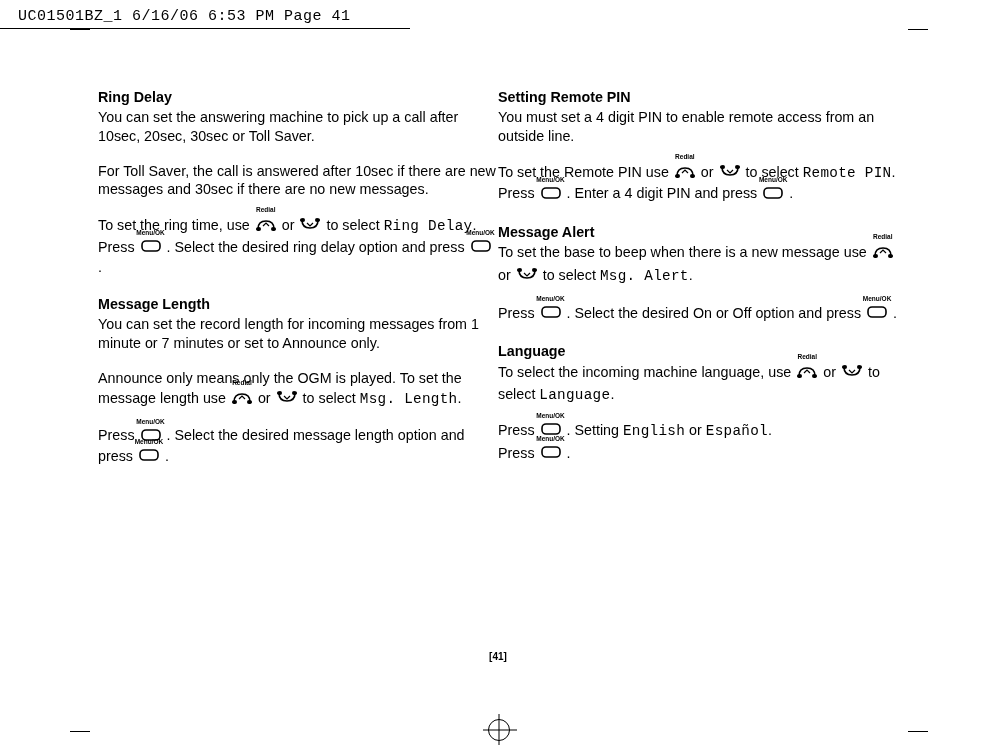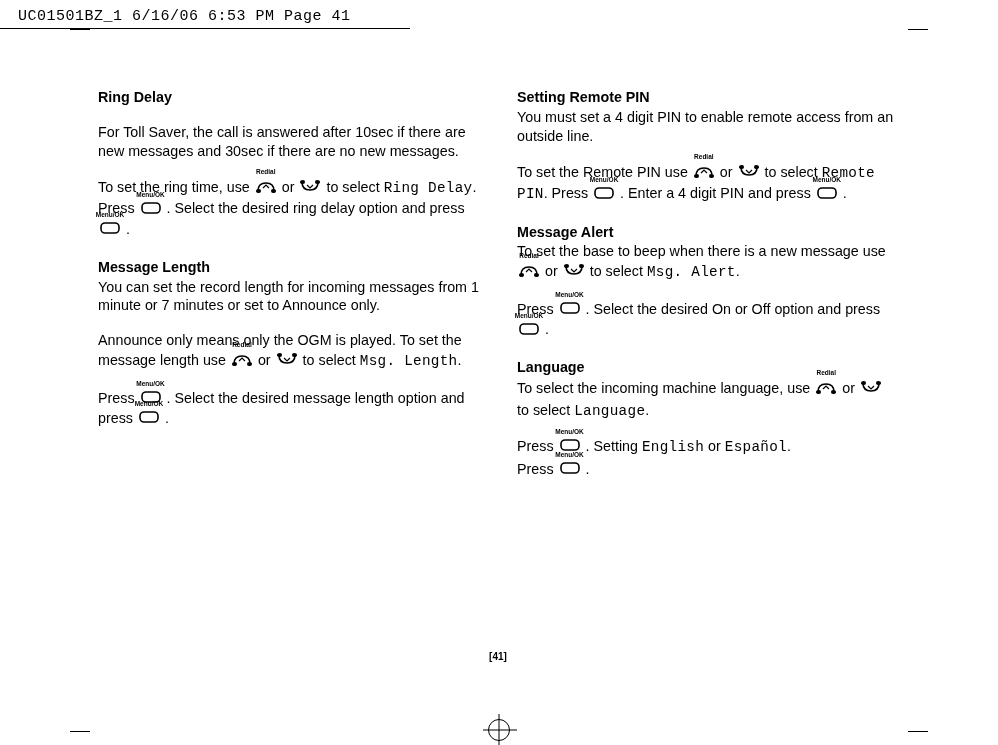--- a/index.html
+++ b/index.html
@@ -41,21 +41,20 @@
 
   .page {
     position: absolute;
     top: 88px;
     left: 98px;
     width: 800px;
     height: 580px;
   }
   .columns {
     display: flex;
-    gap: 38px;
   }
   .col {
     flex: 1;
     font-size: 14.3px;
     line-height: 1.32;
     color: #000;
   }
   .col p { margin-bottom: 3px; }
   .col .block { margin-bottom: 18px; }
   .col h3 {
@@ -152,20 +151,21 @@
   <div class="crop-line-h"></div>
 </div>
 
 <div class="page">
 <div class="columns">
 
 <div class="col">
 
   <div class="block">
     <h3>Ring Delay</h3>
+    <p>You can set the answering machine to pick up a call after 10sec, 20sec, 30sec or Toll Saver.</p>
     <p style="margin-top:16px">For Toll Saver, the call is answered after 10sec if there are new messages and 30sec if there are no new messages.</p>
     <p style="margin-top:16px">
       <span>To set the ring time, use </span>
       <span class="icon"><span class="icon-label">Redial</span><svg width="22" height="18">
                 <use href="#icon-up-g"></use>
               </svg></span>
       <span> or </span>
       <span class="icon"><svg width="22" height="18">
                 <use href="#icon-down-g"></use>
               </svg></span>

